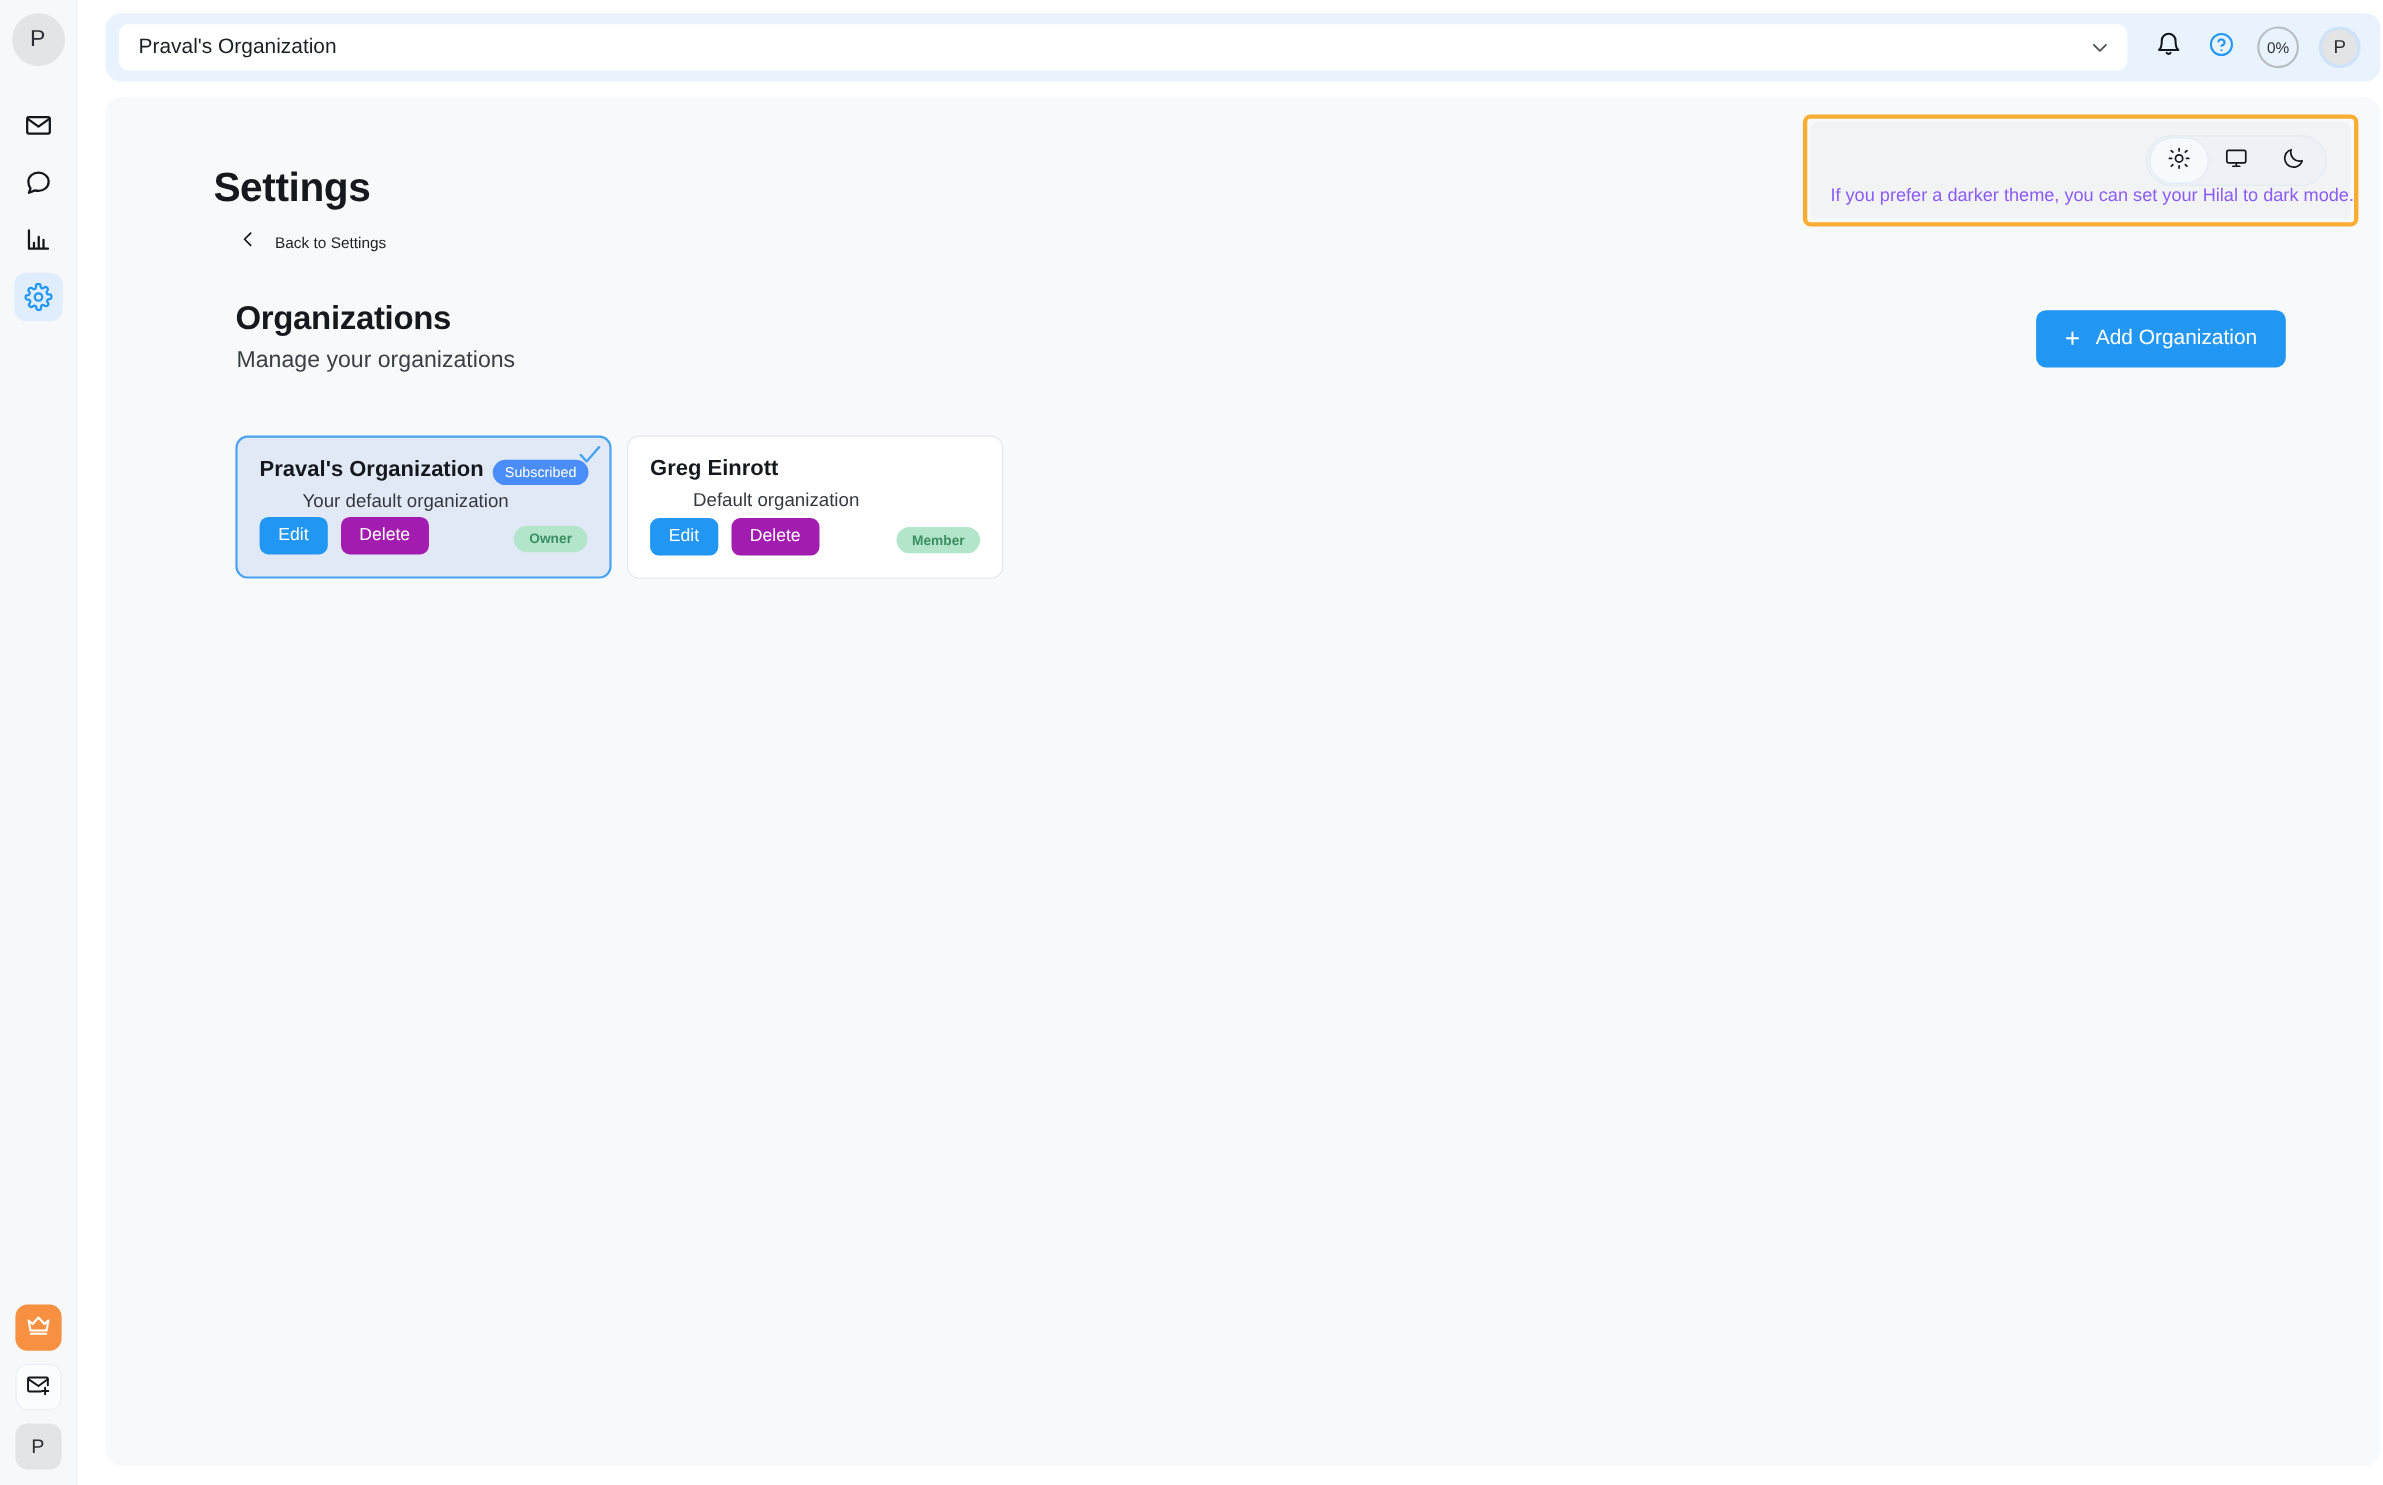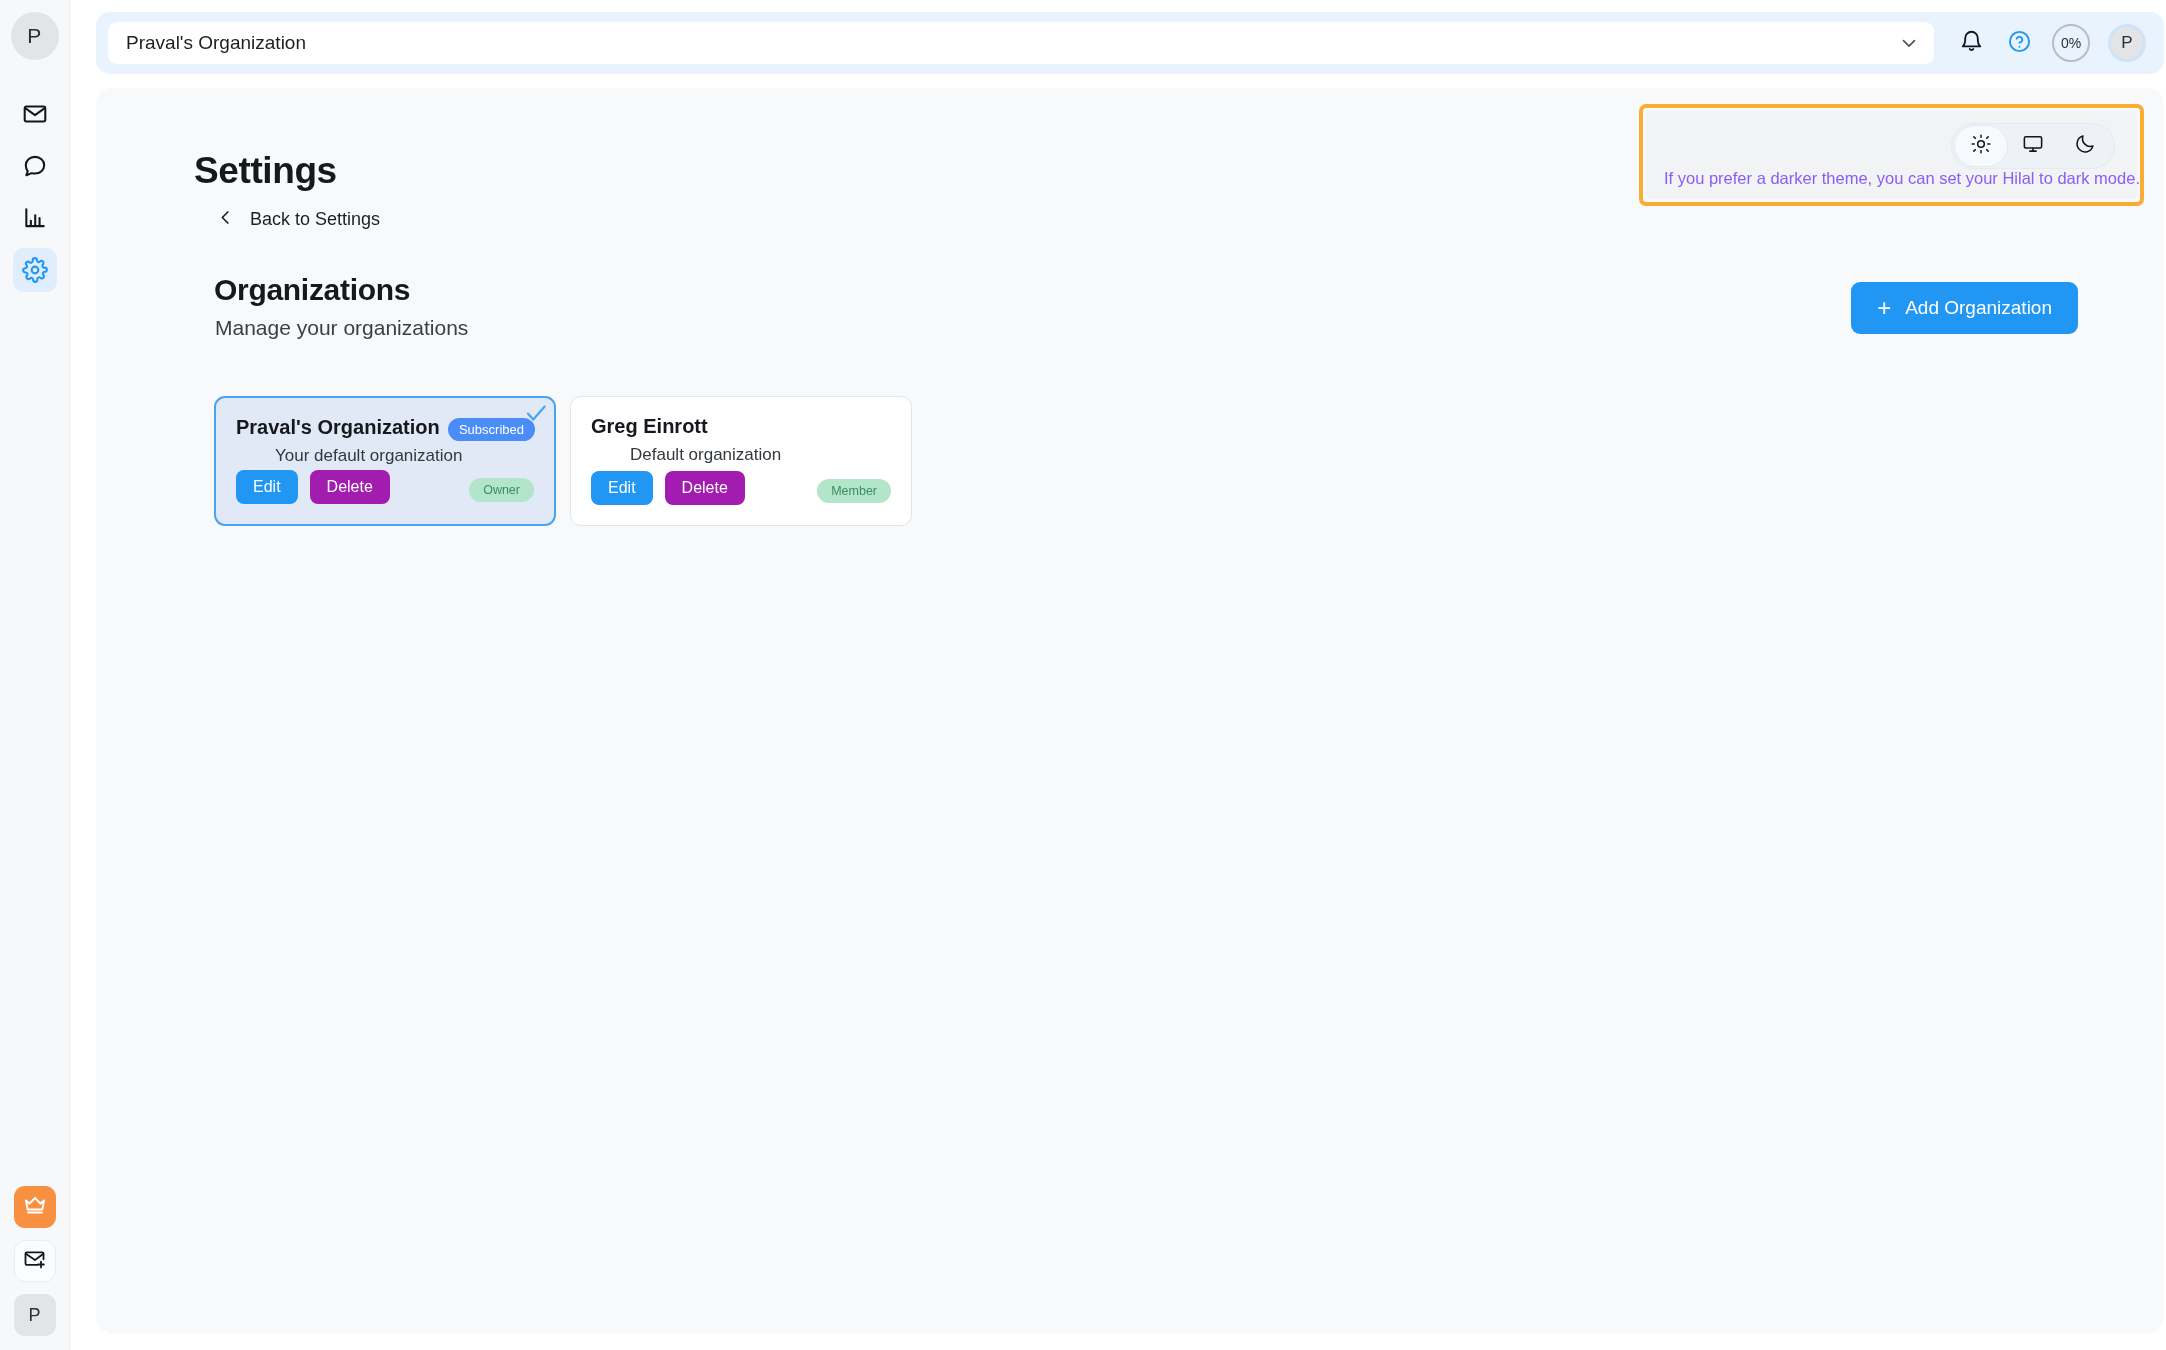--- a/index.html
+++ b/index.html
@@ -90,21 +90,21 @@
   }
 
   .page-title {
     position:absolute; left: 98px; top: 62px;
     font-size: 37px; font-weight: 700; color:#15181c; letter-spacing:-.4px;text-align:center;
   }
   .back-link {
     position:absolute; left: 120px; top: 120px;
     display:flex; align-items:center; gap: 15px;
   }
-  .back-text { font-size: 18px; color:#1c2024; }
+  .back-text { font-size: 14px; color:#1c2024; }
 
   
   .theme-outline {
     position:absolute; right: 20px; top: 16px;
     width: 505px; height: 102px;
     border: 4px solid #f9ad33; border-radius: 7px;
     padding: 3px;
   }
   .theme-card {
     width: 100%; height: 100%;
@@ -169,21 +169,21 @@
     font-family: "Liberation Sans", sans-serif;
   }
   .badge-sub {
     position:absolute; right: 19px; top: 20px;
     background:#4b8df8; color:#ffffff; font-size: 13px;
     border-radius: 12px; padding: 4px 11px;
   }
   .badge-role {
     position:absolute; right: 20px; bottom: 22px;
     background:#b2e5c9; color:#3b8f63; font-size: 12.5px;
-    border-radius: 12px; padding: 5px 14px;
+    border-radius: 12px; padding: 5px 14px; font-weight: bold;
   }
   .check-corner { position:absolute; right: 5px; top: 2px; }
 </style>
 </head>
 <body>
 
 <div class="app">
 
   <div class="sidebar">
     <div class="avatar-top">P</div>

